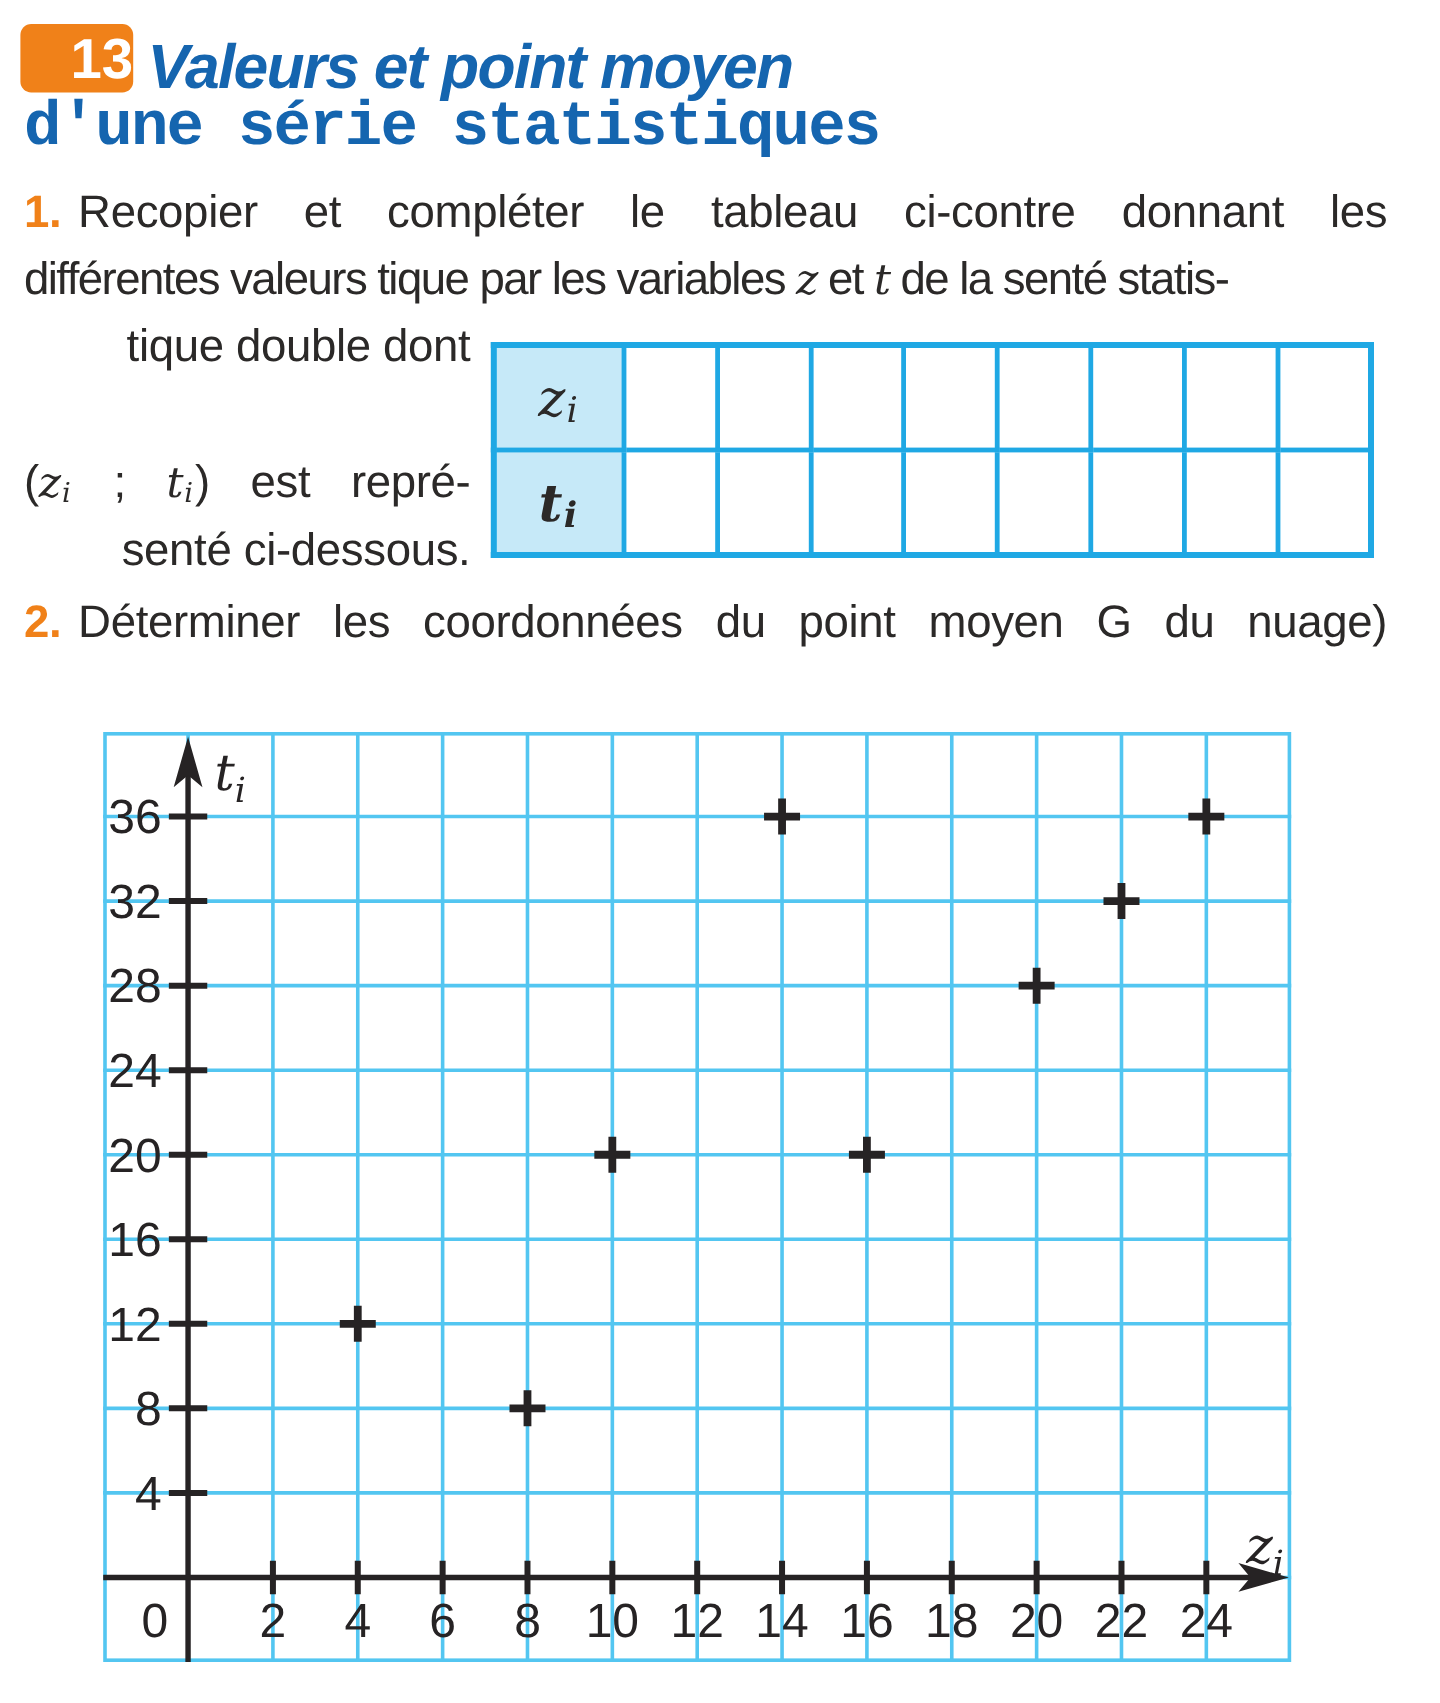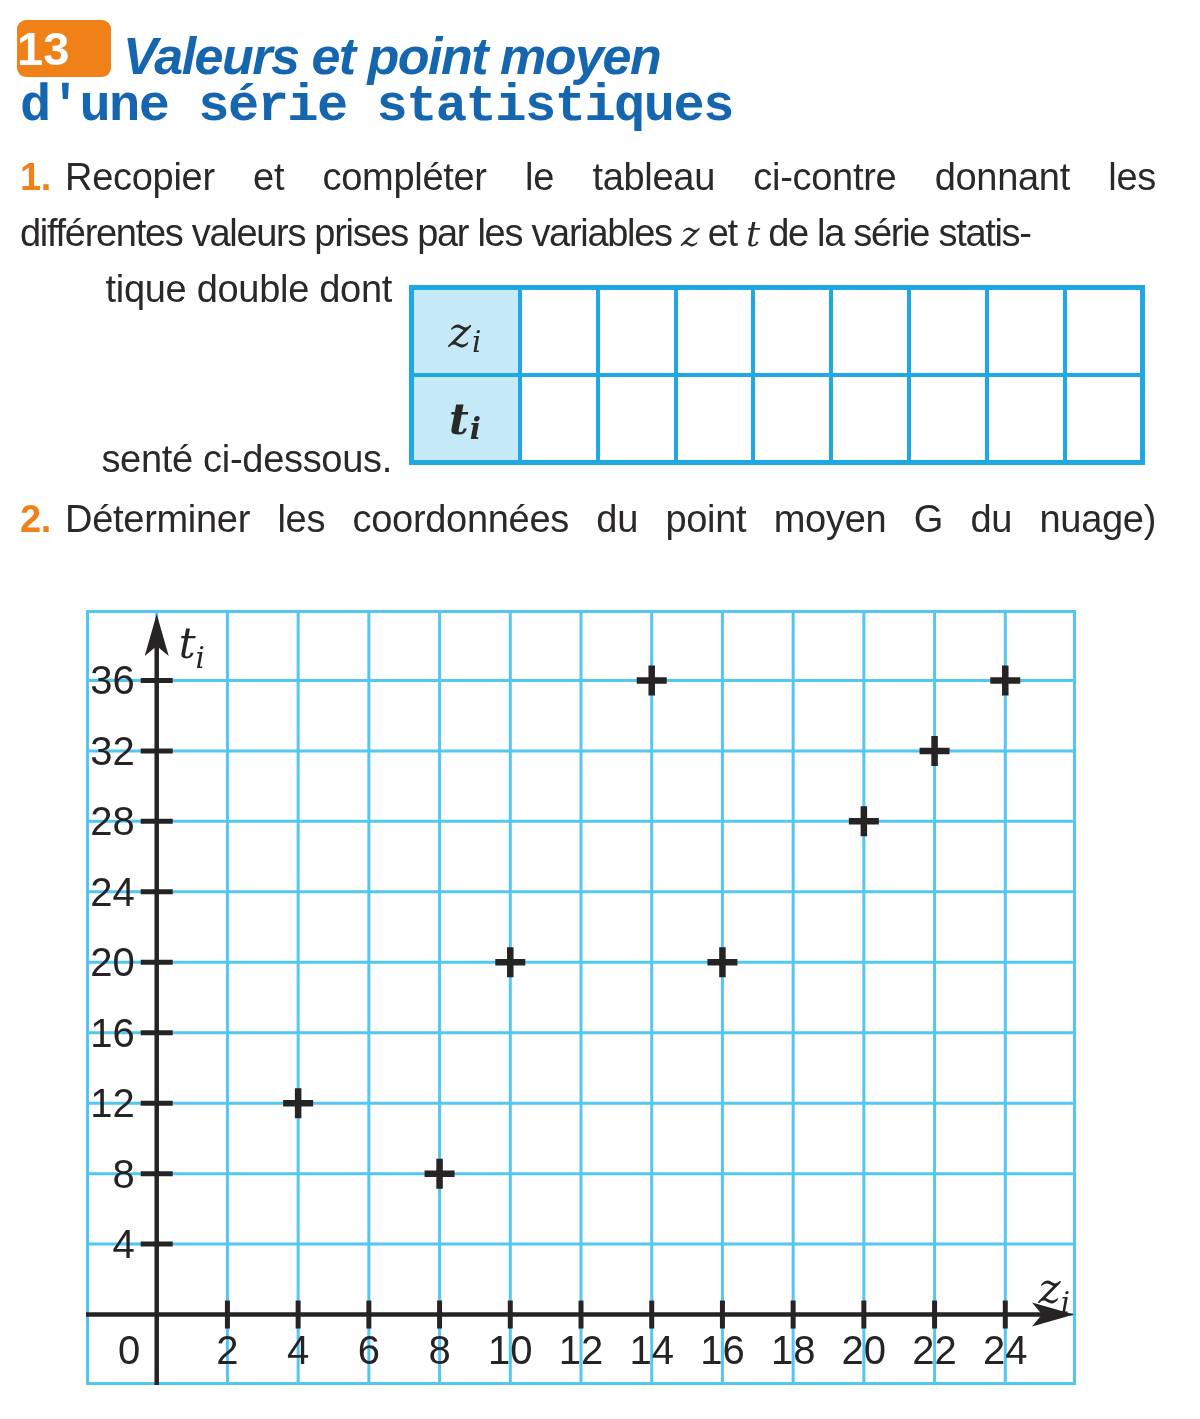--- a/index.html
+++ b/index.html
@@ -10,21 +10,21 @@
     --tblfill:#c6e9f8;
   }
   html,body{margin:0;padding:0;background:#ffffff;}
   .page{
     position:relative;width:1200px;height:1419px;background:#ffffff;
     font-family:"Liberation Sans",sans-serif;color:var(--ink);overflow:hidden;
   }
   .badge{
     position:absolute;left:17px;top:20px;width:94px;height:57px;
     background:var(--orange);border-radius:9px;color:#ffffff;
-    font-size:47px;font-weight:bold;text-align:left;line-height:57px;
+    font-size:47px;font-weight:bold;text-align:right;line-height:57px;
   }
   .title{
     position:absolute;font-size:52px;font-weight:bold;color:var(--blue);
     letter-spacing:-1.5px;line-height:1;white-space:nowrap;
   }
   .title.l1{left:123px;top:30px;font-style:italic;}
   .title.l2{left:20px;top:81px;font-family:Liberation Mono, monospace;}
   .tline{
     position:absolute;left:20px;width:1136px;font-size:38px;line-height:1;
     letter-spacing:-0.3px;color:var(--ink);
@@ -56,24 +56,27 @@
 <div class="page">
 
   <div class="badge">13</div>
   <div class="title l1">Valeurs et point moyen</div>
   <div class="title l2">d'une série statistiques</div>
 
   <div class="tline fill" style="top:158px">
     <span class="qnum">1.</span><span class="rich"><span>Recopier et compléter le tableau ci-contre donnant les</span></span>
   </div>
   <div class="tline tight" style="top:214px">
-    <span class="rich"><span>différentes valeurs prises par les variables </span><span class="mvar">z</span><span> et </span><span class="mvar">t</span><span> de la série statis-</span></span>
+    <span class="rich"><span>différentes valeurs tique par les variables </span><span class="mvar">z</span><span> et </span><span class="mvar">t</span><span> de la senté statis-</span></span>
   </div>
   <div class="tline colline" style="top:270px">
     <span class="rich"><span>tique double dont</span></span>
+  </div>
+  <div class="tline colline fill" style="top:383px">
+    <span class="rich"><span>(</span><span class="mvar">z</span><span class="msub">i</span><span> ; </span><span class="mvar">t</span><span class="msub">i</span><span>) est repré-</span></span>
   </div>
   <div class="tline colline" style="top:440px">
     <span class="rich"><span>senté ci-dessous.</span></span>
   </div>
 
   <table class="ztable">
     <tbody>
         <tr>
           <th><span class="mvar">z</span><span class="msub">i</span></th>
           <td></td>

